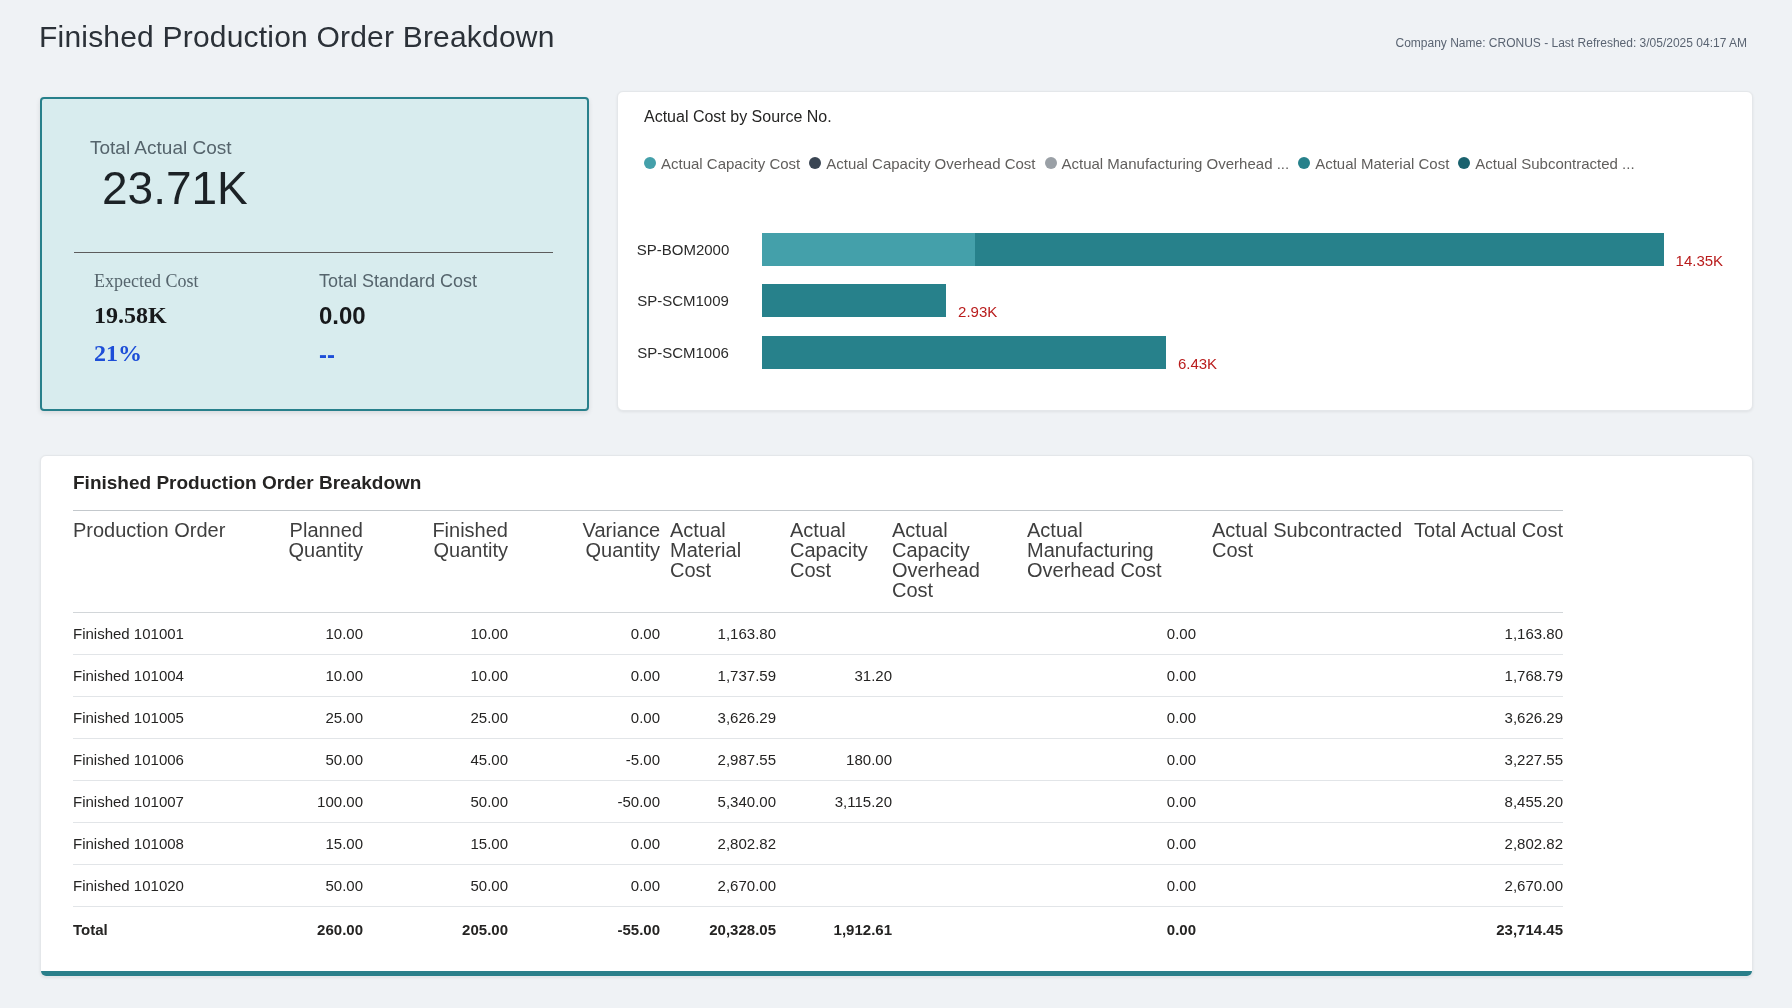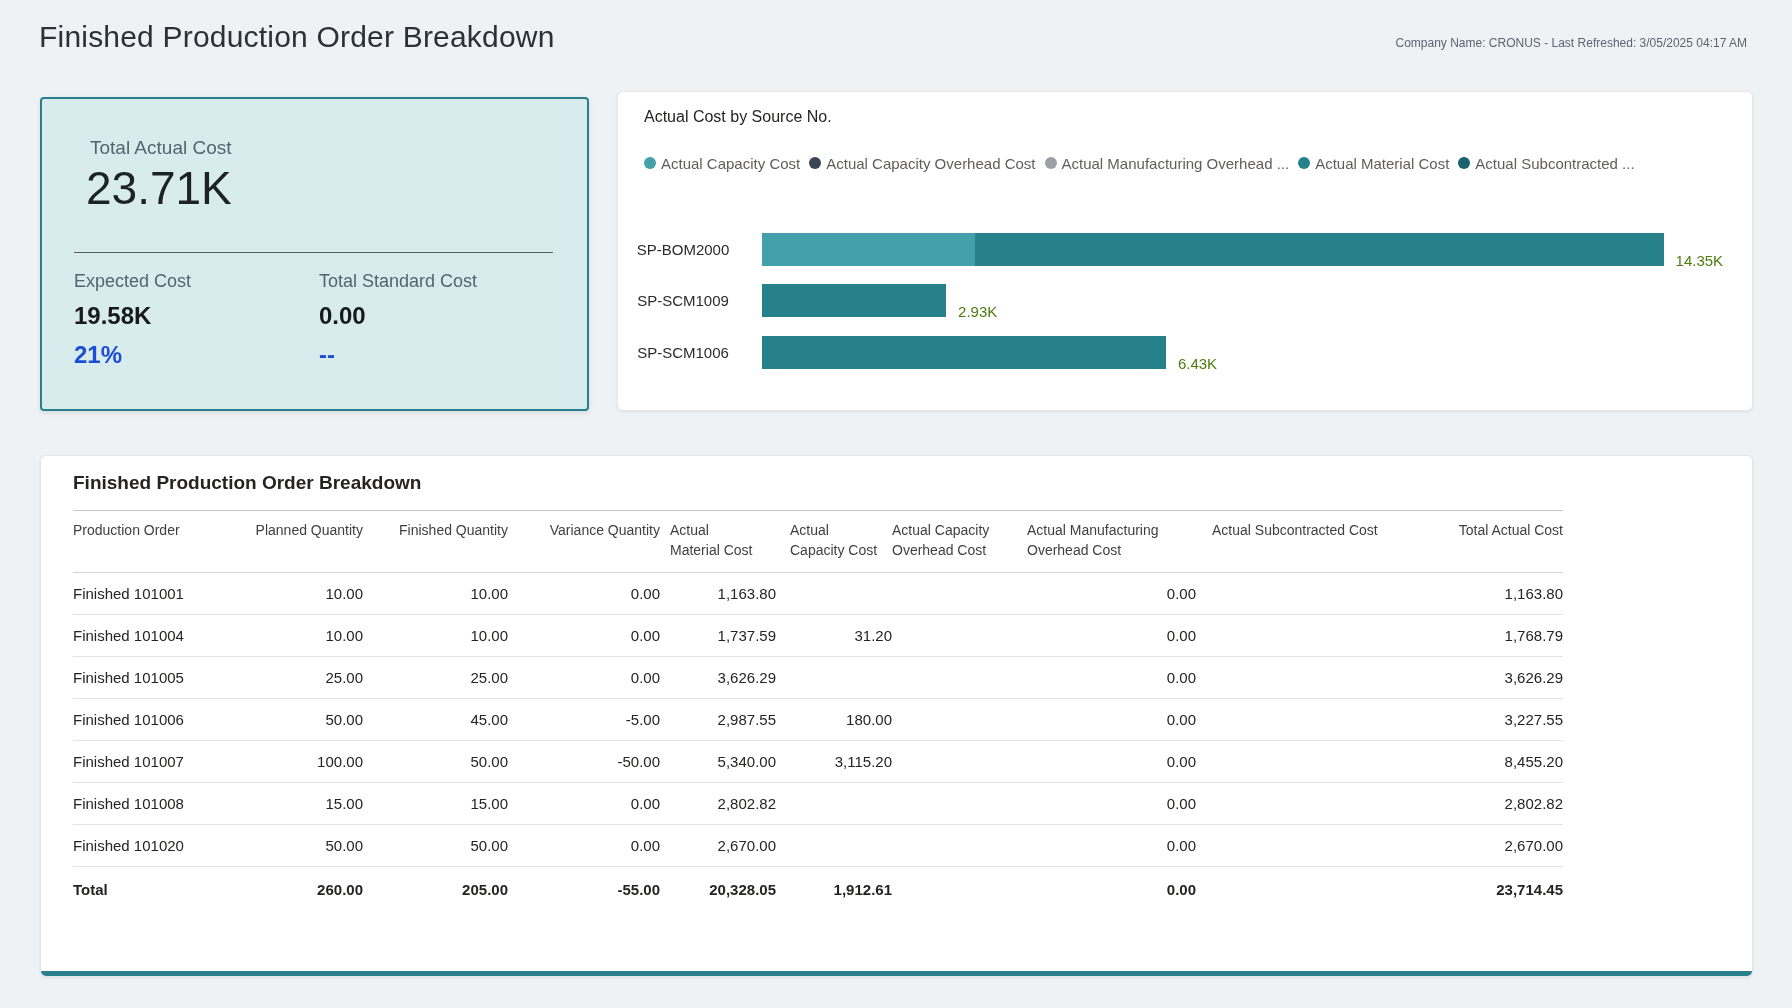--- a/index.html
+++ b/index.html
@@ -29,52 +29,52 @@
   }
   
   .kpi-card {
     position:absolute; left:40px; top:97px; width:549px; height:314px;
     background:#d8ecee;
     border:2px solid #27808b;
     border-radius:4px;
     box-shadow:0 2px 5px rgba(0,0,0,.10);
   }
   .kpi-label { position:absolute; left:48px; top:38px; font-size:19px; color:#55646c; }
-  .kpi-value { position:absolute; left:44px; top:62px; font-size:46px; font-weight:400; color:#1c2226; }
+  .kpi-value { position:absolute; left:60px; top:62px; font-size:46px; font-weight:400; color:#1c2226; }
   .kpi-divider { position:absolute; left:32px; right:34px; top:153px; border-top:1px solid #5c5c5c; }
   .kpi-sec { position:absolute; top:172px; }
-  .kpi-sec.c1 { left:32px; }
+  .kpi-sec.c1 { left:52px;font-family:Liberation Serif, serif; }
   .kpi-sec.c2 { left:277px; }
   .kpi-sec .s-label { font-size:18px; color:#55646c; margin-bottom:10px; }
   .kpi-sec .s-value { font-size:24px; font-weight:700; color:#17191b; margin-bottom:11px; }
   .kpi-sec .s-detail { font-size:24px; font-weight:700; color:#1d4ed8; }
   
   .chart-card { left:617px; top:91px; width:1136px; height:320px; }
   .chart-title { position:absolute; left:26px; top:16px; font-size:16px; font-weight:400; color:#252423; }
   .chart-legend {
     position:absolute; left:26px; top:60px; right:10px; height:22px;
     display:flex; align-items:center; gap:9px; overflow:hidden; white-space:nowrap;
   }
   .legend-item { display:inline-flex; align-items:center; gap:5px; }
   .legend-dot { width:12px; height:12px; border-radius:50%; flex:none; }
   .legend-label { font-size:15px; color:#605e5c; }
   .bar-plot { position:absolute; left:0; top:141px; right:12px; height:140px; }
   .bar-row { position:absolute; left:0; right:0; height:33px; display:flex; align-items:center; }
   .bar-cat { width:130px; margin-right:14px; text-align:center; font-size:15px; color:#2b2b2b; flex:none; }
   .bar-track { width:980px; height:33px; display:flex; align-items:center; flex:none; }
   .bar-seg { height:33px; flex:none; }
-  .bar-value { font-size:15px; color:#4d7c0f; margin-left:12px;margin-top:21px; }
+  .bar-value { font-size:15px; color:#b91c1c; margin-left:12px;margin-top:21px; }
   
   .table-card { left:40px; top:455px; width:1713px; height:522px; }
   .table-title { position:absolute; left:32px; top:16px; font-size:19px; font-weight:700; color:#252423; }
   .table-wrap { position:absolute; left:32px; top:54px; width:1490px; }
   .title-divider { border-top:1px solid #c3c8cc; width:1490px; }
   table { border-collapse:collapse; table-layout:fixed; width:1490px; }
   th {
-    font-size:14px; font-weight:400; color:#3f3f3f;
+    font-size:20px; font-weight:400; color:#3f3f3f;
     vertical-align:top; padding-top:9px; padding-bottom:12px;
     white-space:pre-line; line-height:20px;
   }
   td { font-size:15px; color:#252423; height:42px; }
   .al { text-align:left; }
   .ar { text-align:right; }
   th:nth-child(5){ padding-left:10px; }
   th:nth-child(6){ padding-left:14px; }
   th:nth-child(8){ padding-left:20px; }
   th:nth-child(9){ padding-left:16px; }

